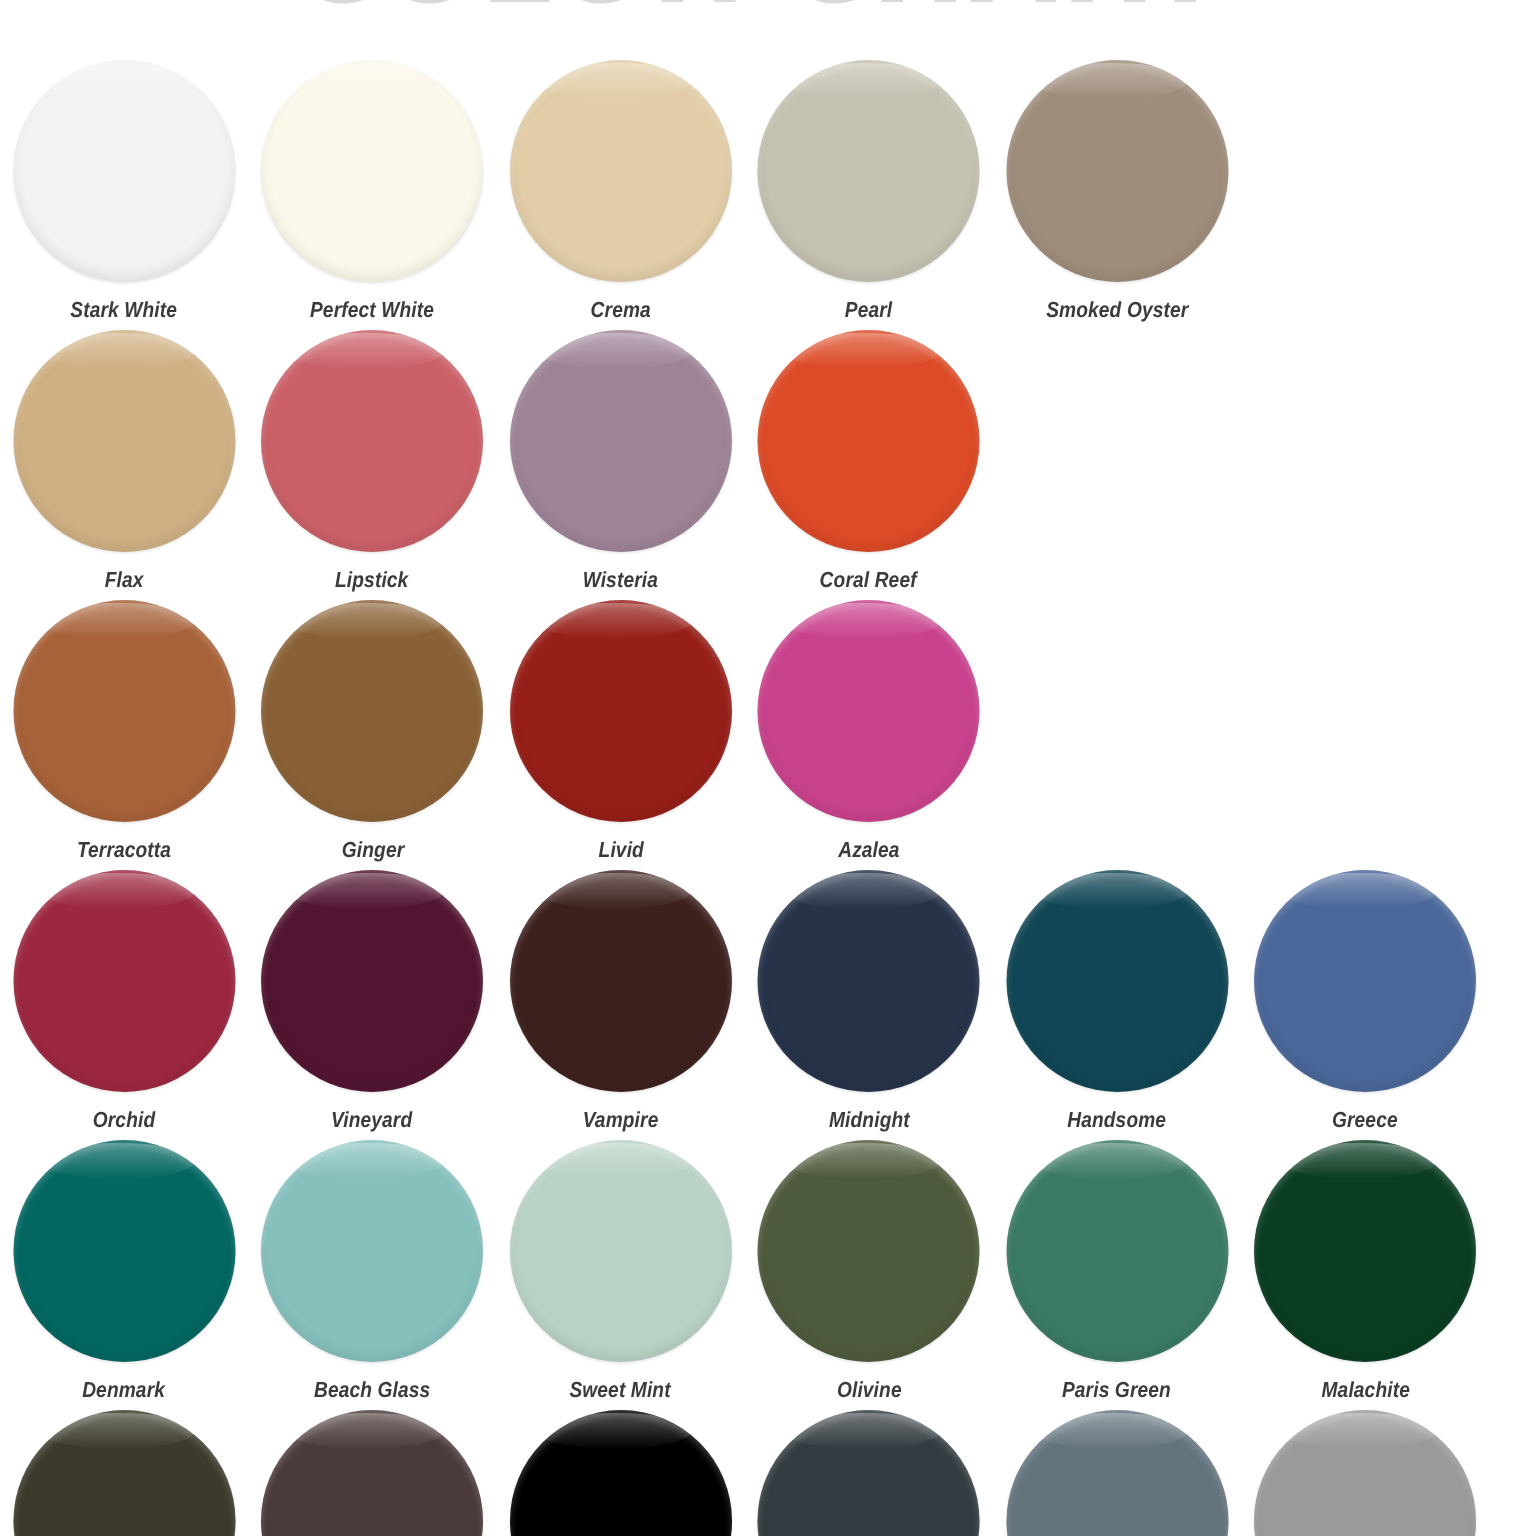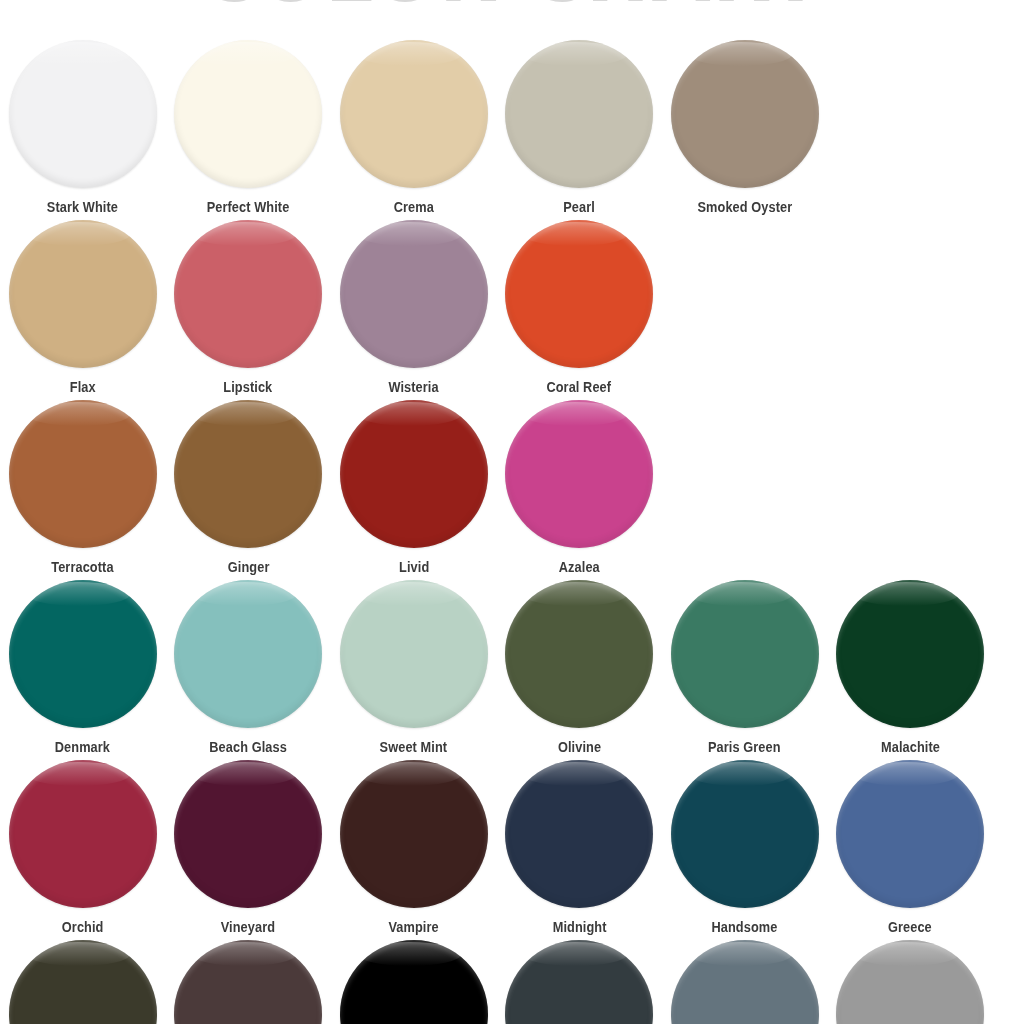--- a/index.html
+++ b/index.html
@@ -15,20 +15,21 @@
     font-family: "Liberation Sans", sans-serif;
     -webkit-font-smoothing: antialiased;
   }
 
   #chart-canvas {
     position: relative;
     width: 1024px;
     height: 1024px;
     background: #ffffff;
     overflow: hidden;
+    font-style: italic;
   }
 
   
   .chart-title {
     position: absolute;
     left: 0;
     top: -70px;
     width: 1024px;
     text-align: center;
     font-family: "DejaVu Sans", sans-serif;
@@ -165,20 +166,46 @@
           <div class="swatch-dot" style="background: rgb(150, 31, 25);"></div>
           <div class="swatch-label">Livid</div>
         </div>
         <div class="swatch-cell">
           <div class="swatch-dot" style="background: rgb(201, 66, 141);"></div>
           <div class="swatch-label">Azalea</div>
         </div>
       </div>
       <div class="swatch-row">
         <div class="swatch-cell">
+          <div class="swatch-dot" style="background: rgb(156, 39, 64);"></div>
+          <div class="swatch-label">Orchid</div>
+        </div>
+        <div class="swatch-cell">
+          <div class="swatch-dot" style="background: rgb(82, 21, 49);"></div>
+          <div class="swatch-label">Vineyard</div>
+        </div>
+        <div class="swatch-cell">
+          <div class="swatch-dot" style="background: rgb(61, 33, 30);"></div>
+          <div class="swatch-label">Vampire</div>
+        </div>
+        <div class="swatch-cell">
+          <div class="swatch-dot" style="background: rgb(38, 51, 73);"></div>
+          <div class="swatch-label">Midnight</div>
+        </div>
+        <div class="swatch-cell">
+          <div class="swatch-dot" style="background: rgb(16, 70, 85);"></div>
+          <div class="swatch-label">Handsome</div>
+        </div>
+        <div class="swatch-cell">
+          <div class="swatch-dot" style="background: rgb(74, 103, 153);"></div>
+          <div class="swatch-label">Greece</div>
+        </div>
+      </div>
+      <div class="swatch-row">
+        <div class="swatch-cell">
           <div class="swatch-dot" style="background: rgb(3, 102, 97);"></div>
           <div class="swatch-label">Denmark</div>
         </div>
         <div class="swatch-cell">
           <div class="swatch-dot" style="background: rgb(133, 192, 189);"></div>
           <div class="swatch-label">Beach Glass</div>
         </div>
         <div class="swatch-cell">
           <div class="swatch-dot" style="background: rgb(184, 210, 196);"></div>
           <div class="swatch-label">Sweet Mint</div>
@@ -189,46 +216,20 @@
         </div>
         <div class="swatch-cell">
           <div class="swatch-dot" style="background: rgb(58, 122, 99);"></div>
           <div class="swatch-label">Paris Green</div>
         </div>
         <div class="swatch-cell">
           <div class="swatch-dot" style="background: rgb(10, 61, 34);"></div>
           <div class="swatch-label">Malachite</div>
         </div>
       </div>
-      <div class="swatch-row">
-        <div class="swatch-cell">
-          <div class="swatch-dot" style="background: rgb(156, 39, 64);"></div>
-          <div class="swatch-label">Orchid</div>
-        </div>
-        <div class="swatch-cell">
-          <div class="swatch-dot" style="background: rgb(82, 21, 49);"></div>
-          <div class="swatch-label">Vineyard</div>
-        </div>
-        <div class="swatch-cell">
-          <div class="swatch-dot" style="background: rgb(61, 33, 30);"></div>
-          <div class="swatch-label">Vampire</div>
-        </div>
-        <div class="swatch-cell">
-          <div class="swatch-dot" style="background: rgb(38, 51, 73);"></div>
-          <div class="swatch-label">Midnight</div>
-        </div>
-        <div class="swatch-cell">
-          <div class="swatch-dot" style="background: rgb(16, 70, 85);"></div>
-          <div class="swatch-label">Handsome</div>
-        </div>
-        <div class="swatch-cell">
-          <div class="swatch-dot" style="background: rgb(74, 103, 153);"></div>
-          <div class="swatch-label">Greece</div>
-        </div>
-      </div>
       <div class="swatch-row clipped">
         <div class="swatch-cell">
           <div class="swatch-dot" style="background: rgb(59, 58, 43);"></div>
         </div>
         <div class="swatch-cell">
           <div class="swatch-dot" style="background: rgb(75, 58, 58);"></div>
         </div>
         <div class="swatch-cell">
           <div class="swatch-dot" style="background: rgb(0, 0, 0);"></div>
         </div>

